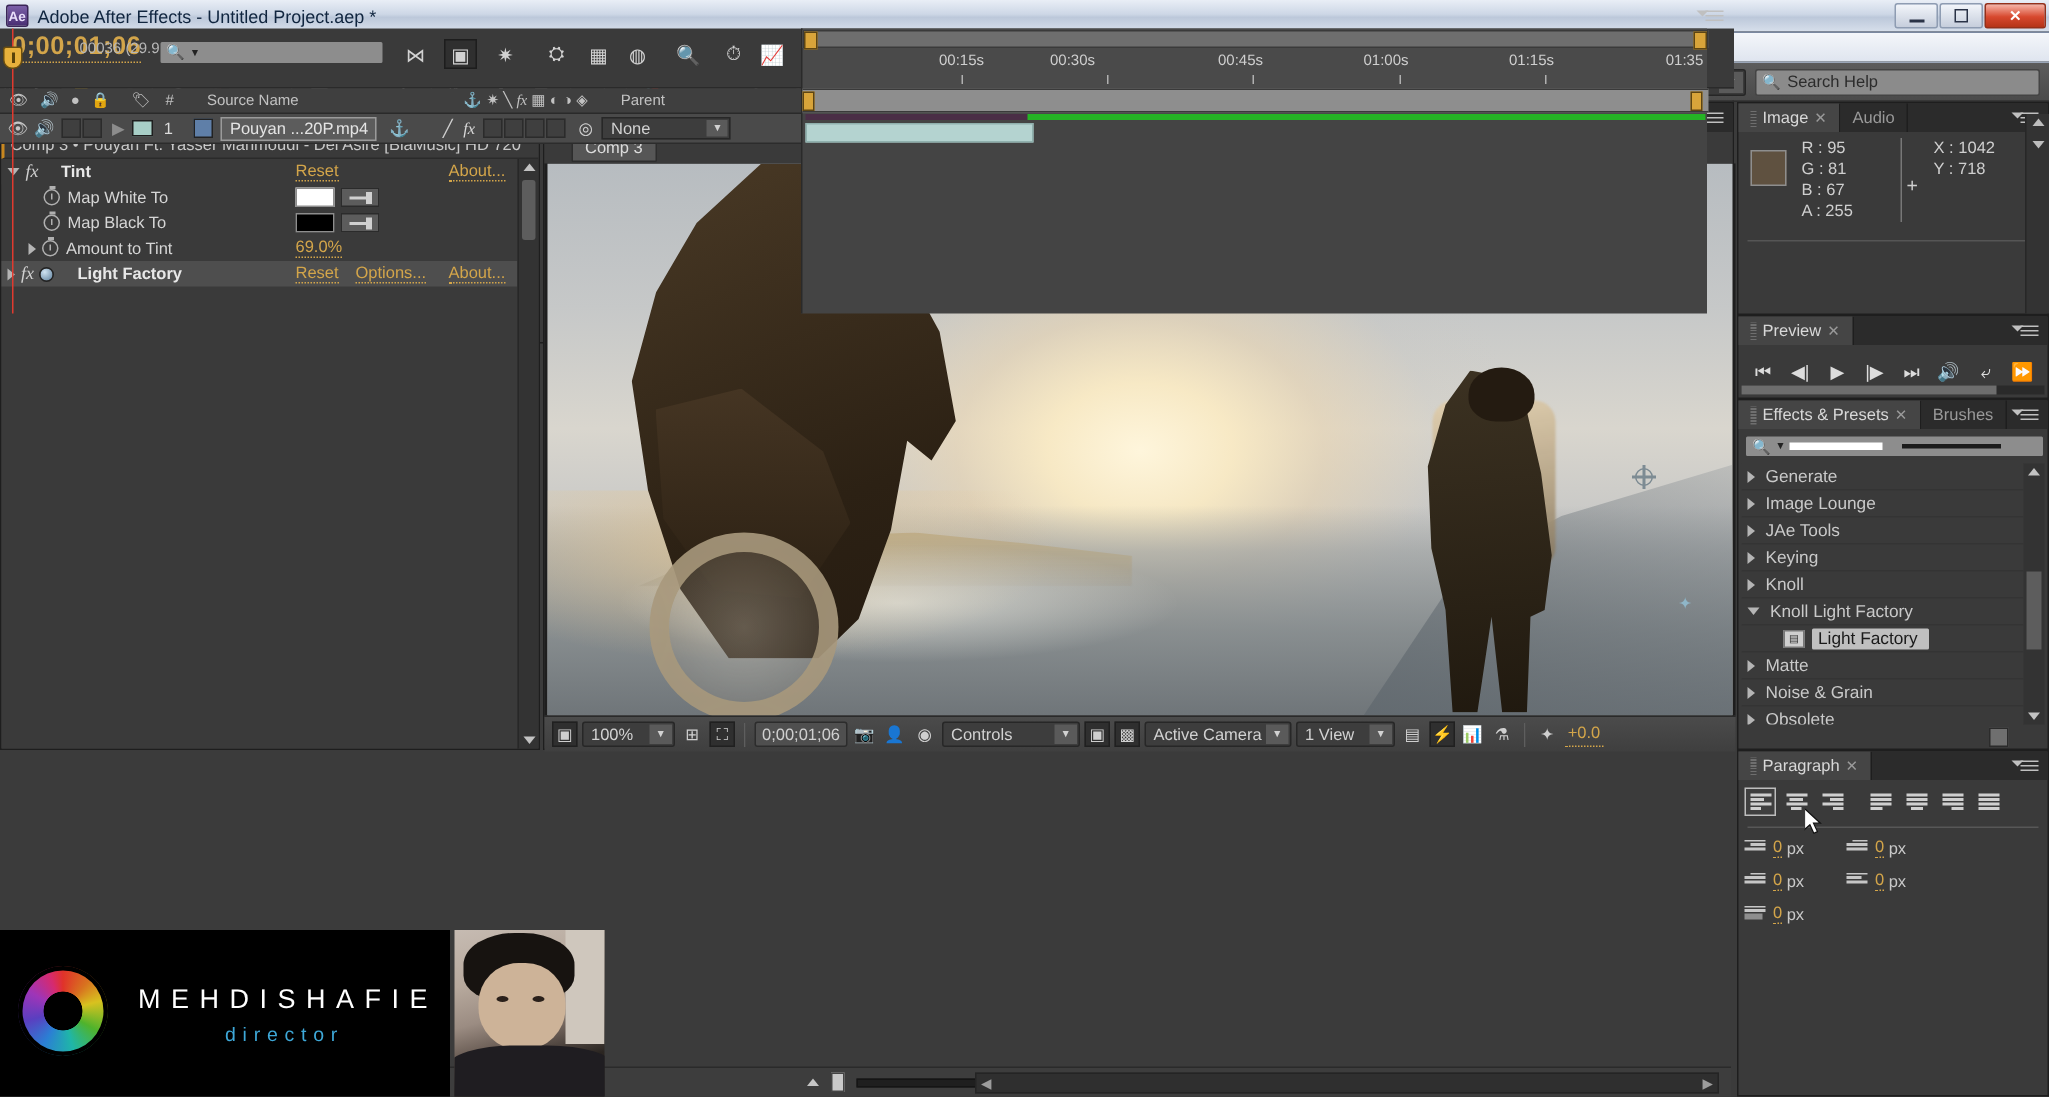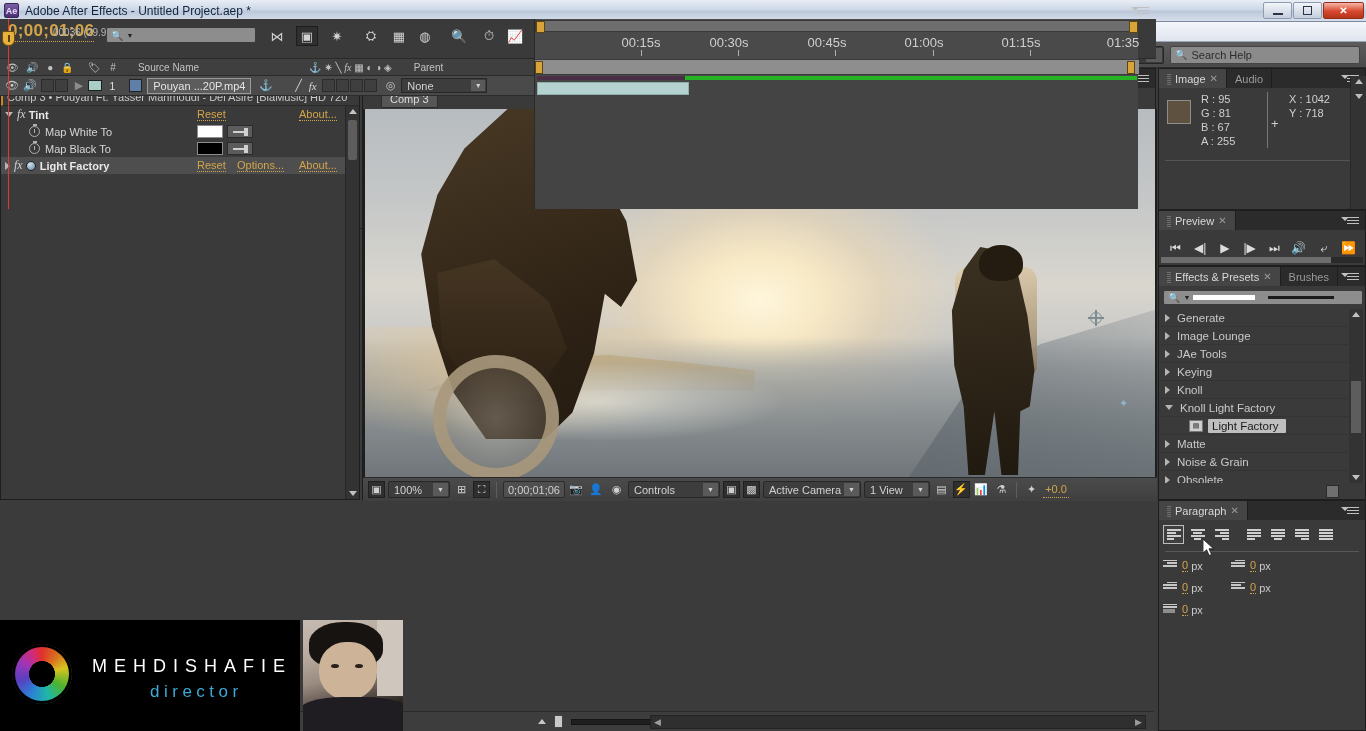--- a/index.html
+++ b/index.html
@@ -88,21 +88,21 @@
     border-left:5px solid #b5b5b5; border-right:0;}
   .fxic{ font-style:italic; font-family:"Liberation Serif",serif; font-size:12px; color:#d0d0d0;
     margin-right:3px;}
   .orb{ width:10px;height:10px;border-radius:50%;
     background:radial-gradient(circle at 35% 30%,#cfe3f2,#5d7f9c); border:1px solid #222; margin-right:4px;}
   .stopwatch{ width:11px;height:11px;border-radius:50%; border:1px solid #b0b0b0;
     position:relative; margin-right:5px; }
   .stopwatch::after{content:"";position:absolute;left:4px;top:1.5px;width:1px;height:4px;background:#b0b0b0;}
   .stopwatch::before{content:"";position:absolute;left:3px;top:-3px;width:4px;height:2px;background:#b0b0b0;}
   .fx-name{ color:#d6d6d6; }
-  .fx-name.bold{ font-weight:bold; color:#e8e8e8; }
+  .fx-name.bold{ font-weight:bold; color:#e8e8e8;margin-left:12px; }
   .fx-reset{ position:absolute; left:196px; color:#d3a54a; border-bottom:1px dotted #d3a54a;}
   .fx-options{ position:absolute; left:236px; color:#d3a54a; border-bottom:1px dotted #d3a54a;}
   .fx-about{ position:absolute; left:298px; color:#d3a54a; border-bottom:1px dotted #d3a54a;}
   .fx-value{ position:absolute; left:196px; color:#d3a54a; border-bottom:1px dotted #d3a54a;}
   .colorchip{ position:absolute; left:196px; width:26px;height:13px; border:1px solid #8d8d8d;}
   .eyedrop{ position:absolute; left:226px; width:26px;height:13px; background:#5c5c5c;
     border:1px solid #2b2b2b; display:flex;align-items:center;justify-content:center;}
   .eyedrop i{ width:14px;height:2px;background:#d0d0d0; position:relative;}
   .eyedrop i::after{content:"";position:absolute;right:-1px;top:-3px;width:4px;height:8px;background:#d0d0d0;}
   .vscroll{ position:absolute; right:0; top:37px; bottom:0; width:14px; background:#333;
@@ -269,21 +269,21 @@
     display:flex;align-items:center;padding-left:5px;color:#d2d2d2;position:relative;}
   #parent-sel .arw{ position:absolute;right:1px;top:1px;width:14px;height:11px;background:#5a5a5a;
     display:flex;align-items:center;justify-content:center;font-size:7px;}
 
   #tl-ruler{ position:absolute; left:534px; top:19px; width:604px; height:57px; background:#4a4a4a;
     border-left:1px solid #2a2a2a;}
   #wa-bar{ position:absolute; left:0; top:1px; width:604px; height:12px; background:#6e6e6e;
     border:1px solid #3a3a3a;}
   .wa-handle{ position:absolute; top:0; width:9px; height:12px; background:#d8a43a; border:1px solid #5c4514;}
   #ruler-ticks{ position:absolute; left:0; top:14px; width:604px; height:26px; color:#cfcfcf;
-    font-size:13px; }
+    font-size:10px; }
   .tick-lbl{ position:absolute; top:2px; transform:translateX(-50%); }
   .tick-m{ position:absolute; top:17px; width:1px; height:6px; background:#b0b0b0;}
   #ruler-band{ position:absolute; left:0; top:40px; width:604px; height:16px; background:#8e8e8e;
     border-top:1px solid #3a3a3a; border-bottom:1px solid #3a3a3a;}
   .band-handle{ position:absolute; top:1px; width:8px;height:13px;background:#d8a43a;border:1px solid #5c4514;}
   #tl-body{ position:absolute; left:534px; top:76px; width:604px; height:133px; background:#444;
     border-left:1px solid #2a2a2a;}
   #render-bar{ position:absolute; left:2px; top:0; width:600px; height:4px; background:#4a2e46;}
   #render-bar i{ position:absolute; left:148px; top:0; right:0; height:4px; background:#25b425;}
   #layer-bar{ position:absolute; left:2px; top:6px; width:152px; height:13px;
@@ -307,21 +307,21 @@
   
   #watermark{ position:absolute; left:0; top:620px; width:300px; height:111px; background:#000; z-index:60;}
   #logo-ring{ position:absolute; left:12px; top:24px; width:60px; height:60px; border-radius:50%;
     background:conic-gradient(#e0322a 0deg,#d8721f 40deg,#d8c21f 75deg,#4fb32c 120deg,
       #1fb6a8 165deg,#2b7fd4 210deg,#5a3fc0 255deg,#9e35b8 300deg,#d62a6e 340deg,#e0322a 360deg);
     -webkit-mask:radial-gradient(circle, transparent 0 30%, #000 31% 100%);
     mask:radial-gradient(circle, transparent 0 30%, #000 31% 100%);}
   #logo-ring::after{ content:""; position:absolute; inset:0; border-radius:50%;
     box-shadow:inset 0 0 0 3px #000;}
   #wm-name{ position:absolute; left:92px; top:36px; color:#fff; font-size:18px; letter-spacing:7px;}
-  #wm-role{ position:absolute; left:150px; top:62px; color:#3ea8d8; font-size:17px; letter-spacing:4.5px;}
+  #wm-role{ position:absolute; left:150px; top:62px; color:#3ea8d8; font-size:13px; letter-spacing:4.5px;}
   #facecam{ position:absolute; left:303px; top:620px; width:100px; height:111px; z-index:60;
     background:linear-gradient(165deg,#c6bbb2 0%,#b7a99d 28%,#9b8c82 48%,#6b5e56 62%,#2b2622 78%,#1b1816 100%);
     overflow:hidden;}
   .fc-hair{ position:absolute; left:6px; top:2px; width:74px;height:46px; border-radius:46% 46% 38% 38%;
     background:#171310;}
   .fc-face{ position:absolute; left:16px; top:22px; width:58px;height:58px; border-radius:46% 46% 48% 48%;
     background:linear-gradient(180deg,#d6c0a8,#b59madd); background-color:#cdb398;}
   .fc-shirt{ position:absolute; left:-4px; bottom:0; width:110px;height:34px; background:#1f1d21;
     border-radius:40% 40% 0 0;}
   .fc-wall{ position:absolute; right:0; top:0; width:26px; height:76px; background:#cfc7bd;}
@@ -432,20 +432,27 @@
     </div>
     <div class="fx-row">
       <span style="width:28px"></span>
       <span class="stopwatch"></span>
       <span class="fx-name">Map Black To</span>
       <span class="colorchip" style="background:#000"></span>
       <span class="eyedrop">
           <i></i>
         </span>
     </div>
+    <div class="fx-row">
+      <span style="width:14px"></span>
+      <span class="tri right"></span>
+      <span class="stopwatch"></span>
+      <span class="fx-name">Amount to Tint</span>
+      <span class="fx-value">69.0%</span>
+    </div>
 
     <div class="fx-row selected">
       <span class="tri right"></span>
       <span class="fxic">fx</span>
       <span class="orb"></span>
       <span class="fx-name bold">Light Factory</span>
       <span class="fx-reset">Reset</span>
       <span class="fx-options">Options...</span>
       <span class="fx-about">About...</span>
     </div>
@@ -893,21 +900,21 @@
     </span>
   </div>
 
   <div id="tl-ruler">
     <div id="wa-bar">
       <span class="wa-handle" style="left:0"></span>
       <span class="wa-handle" style="right:0"></span>
     </div>
     <div id="ruler-ticks">
       <span class="tick-lbl" style="left:106px">00:15s</span>
-      <span class="tick-lbl" style="left:194px">00:30s</span>
+      <span class="tick-lbl" style="left:180px">00:30s</span>
       <span class="tick-lbl" style="left:292px">00:45s</span>
       <span class="tick-lbl" style="left:389px">01:00s</span>
       <span class="tick-lbl" style="left:486px">01:15s</span>
       <span class="tick-lbl" style="left:588px">01:35</span>
       <span class="tick-m" style="left:106px"></span>
         <span class="tick-m" style="left:203px"></span>
       <span class="tick-m" style="left:300px"></span>
         <span class="tick-m" style="left:398px"></span>
       <span class="tick-m" style="left:495px"></span>
     </div>

